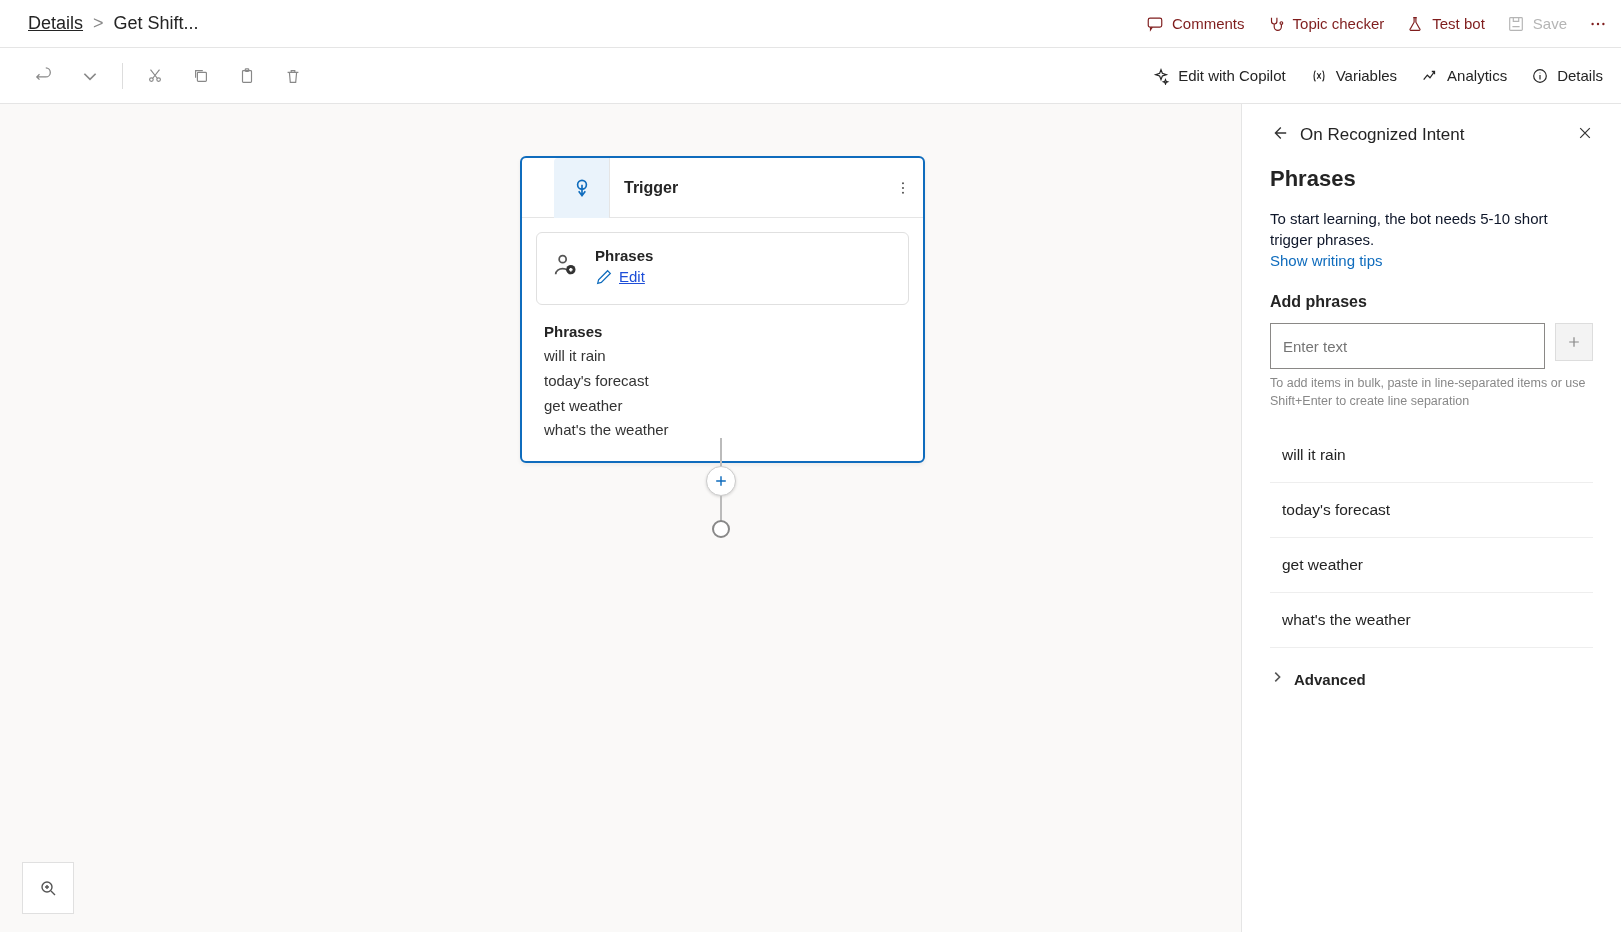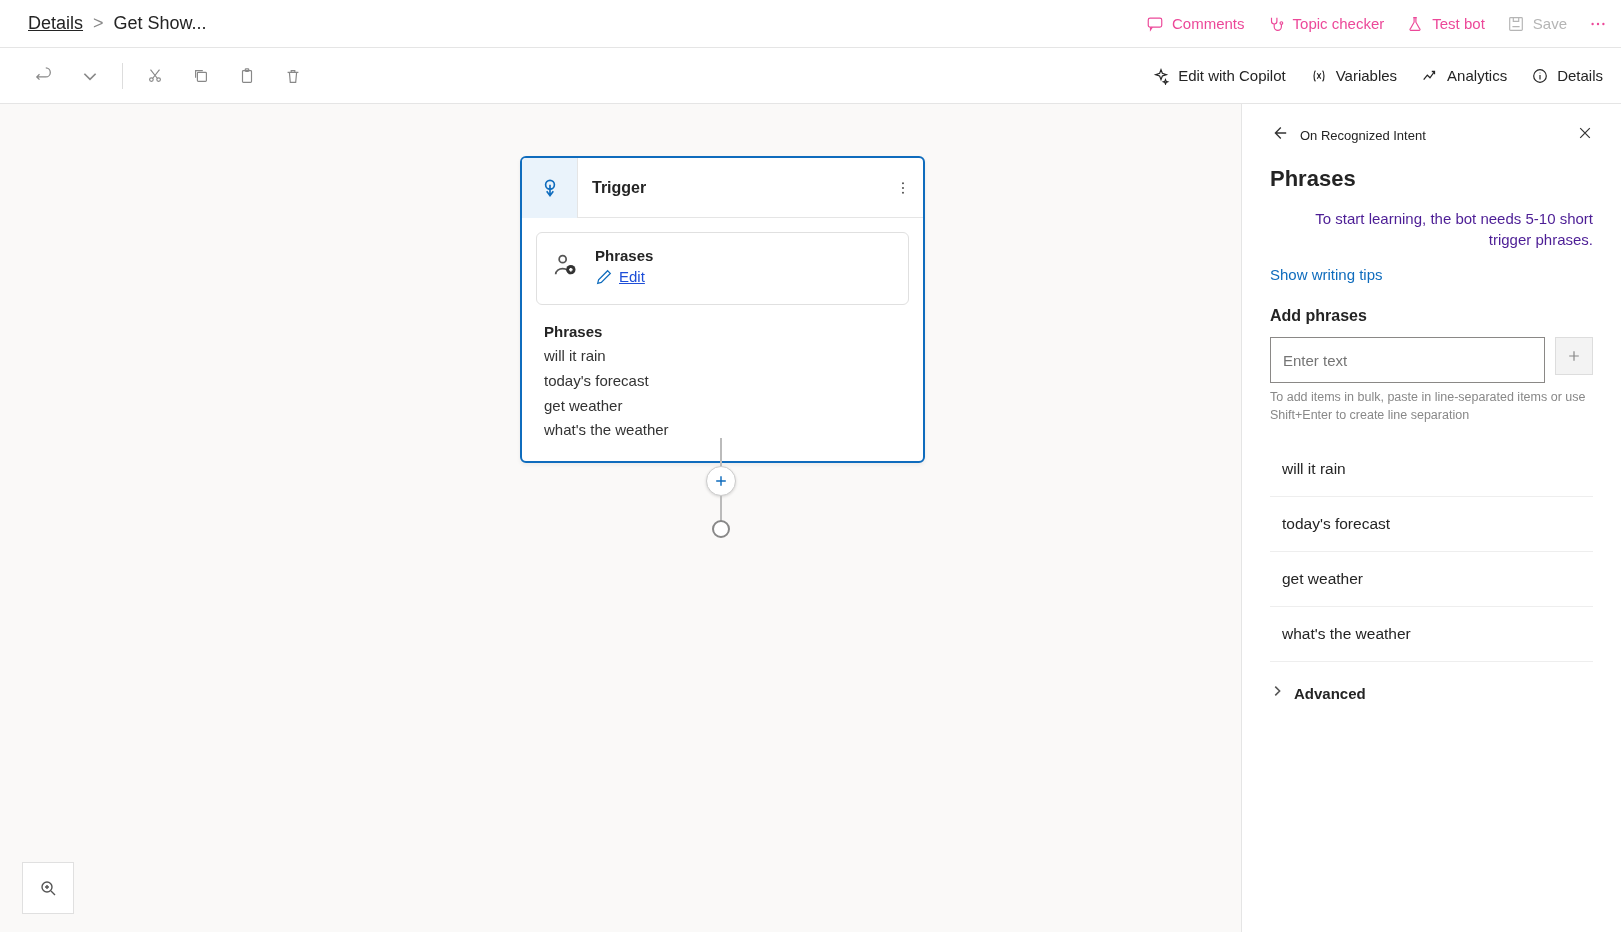--- a/index.html
+++ b/index.html
@@ -10,21 +10,21 @@
     display: flex; align-items: center; justify-content: space-between;
     height: 48px; padding: 0 14px 0 28px; border-bottom: 1px solid #e5e5e5;
   }
   .breadcrumb { display: flex; align-items: center; gap: 10px; font-size: 18px; }
   .breadcrumb-link { text-decoration: underline; cursor: pointer; color: #242424; }
   .breadcrumb-sep { color: #888; }
   .breadcrumb-current { color: #242424; }
   .breadcrumb-chevron { margin-left: 18px; color: #555; cursor: pointer; }
 
   .top-actions { display: flex; align-items: center; gap: 22px; }
-  .top-action { display: flex; align-items: center; gap: 8px; font-size: 15px; cursor: pointer; color: #ec4899; }
+  .top-action { display: flex; align-items: center; gap: 8px; font-size: 15px; cursor: pointer; color: #7f1d1d; }
   .top-action.disabled { color: #b5b5b5; cursor: default; }
   .icon { display: inline-flex; align-items: center; justify-content: center; width: 18px; height: 18px; }
   .icon svg { width: 18px; height: 18px; }
 
   
   .toolbar {
     display: flex; align-items: center; justify-content: space-between;
     height: 56px; padding: 0 18px 0 28px; border-bottom: 1px solid #e5e5e5;
   }
   .toolbar-left { display: flex; align-items: center; gap: 14px; }
@@ -40,21 +40,21 @@
   .canvas { flex: 1; position: relative; background: #faf9f8; }
   .sidepanel { width: 380px; border-left: 1px solid #e5e5e5; background: #fff; padding: 20px 28px; overflow-y: auto; }
 
   
   .node {
     position: absolute; left: 520px; top: 52px; width: 405px;
     border: 2px solid #0f6cbd; border-radius: 6px; background: #fff;
     box-shadow: 0 2px 4px rgba(0,0,0,0.06);
   }
   .node-header {
-    display: flex; align-items: center; height: 60px; border-bottom: 1px solid #e5e5e5;
+    display: flex; align-items: center; height: 60px; border-bottom: 1px solid #e5e5e5; padding-left: 32px;
   }
   .node-header-icon {
     width: 56px; height: 60px; display: flex; align-items: center; justify-content: center;
     background: #eaf3fb; color: #0f6cbd; border-right: 1px solid #e5e5e5;
     border-top-left-radius: 4px;
   }
   .node-header-title { flex: 1; padding-left: 14px; font-weight: 600; font-size: 16px; }
   .node-header-more { width: 40px; height: 60px; display: flex; align-items: center; justify-content: center; cursor: pointer; color: #555; }
 
   .node-subcard {
@@ -87,25 +87,25 @@
 
   .canvas-zoom {
     position: absolute; left: 22px; bottom: 18px; width: 52px; height: 52px;
     background: #fff; border: 1px solid #e0e0e0; display: flex; align-items: center; justify-content: center;
     cursor: pointer; color: #555;
   }
 
   
   .sp-header { display: flex; align-items: center; gap: 12px; margin-bottom: 20px; }
   .sp-back { cursor: pointer; color: #333; }
-  .sp-title-sm { font-size: 13px; flex: 1; }
+  .sp-title-sm { font-size: 17px; flex: 1; }
   .sp-close { cursor: pointer; color: #333; }
 
   .sp-h1 { font-size: 22px; font-weight: 600; margin-bottom: 16px; }
-  .sp-desc { font-size: 15px; color: #4c1d95; margin-bottom: 16px; line-height: 1.4; text-align: right; }
+  .sp-desc { font-size: 15px; color: #0f172a; margin-bottom: 2px; line-height: 1.4; }
   .sp-link { color: #0f6cbd; cursor: pointer; font-size: 15px; display: inline-block; margin-bottom: 24px; }
 
   .sp-h2 { font-size: 16px; font-weight: 600; margin-bottom: 12px; }
   .sp-help { font-size: 14px; color: #666; line-height: 1.55; margin-bottom: 10px; }
 
   .sp-input-row { display: flex; gap: 10px; margin-bottom: 6px; }
   .sp-input {
     flex: 1; height: 46px; border: 1px solid #8a8886; padding: 0 12px; font-size: 15px;
   }
   .sp-add-btn {
@@ -124,21 +124,21 @@
   .sp-advanced .chev { color: #555; }
   .sp-advanced-label { font-weight: 600; font-size: 15px; }
 </style>
 </head>
 <body>
 
 <div class="topbar">
   <div class="breadcrumb">
     <span class="breadcrumb-link">Details</span>
     <span class="breadcrumb-sep">&gt;</span>
-    <span class="breadcrumb-current">Get Show...</span>
+    <span class="breadcrumb-current">Get Shift...</span>
     <span class="breadcrumb-chevron">
       <svg viewBox="0 0 16 16" fill="none" stroke="currentColor" stroke-width="1.5">
           <path d="M3 6l5 5 5-5"></path>
         </svg>
     </span>
   </div>
   <div class="top-actions">
     <div class="top-action">
       <span class="icon">
         <svg viewBox="0 0 20 20" fill="none" stroke="currentColor" stroke-width="1.3">

